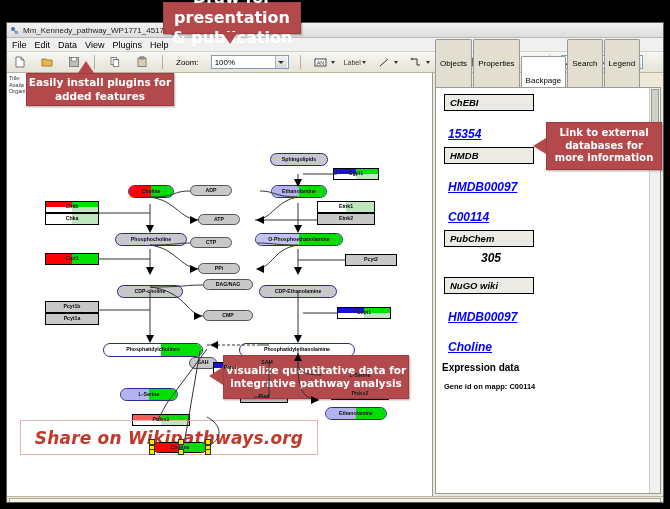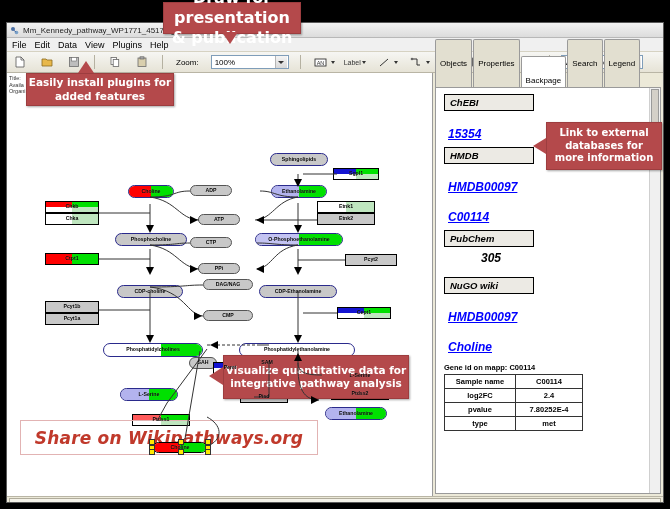--- a/index.html
+++ b/index.html
@@ -542,42 +542,23 @@
 
         <div class="dbsection">
           <div class="dbhead">NuGO wiki</div>
           <a class="dblink" href="#">HMDB00097</a>
         </div>
 
         <div class="dbsection">
           <a class="dblink" href="#">Choline</a>
         </div>
 
+        <div class="exprtitle">Expression data</div>
         <div class="geneid">Gene id on mapp: C00114</div>
 
-        <table class="exp">
-          <tbody>
-              <tr>
-            <td class="k">Sample name</td>
-            <td class="v">C00114</td>
-          </tr>
-          <tr>
-            <td class="k">log2FC</td>
-            <td class="v">2.4</td>
-          </tr>
-          <tr>
-            <td class="k">pvalue</td>
-            <td class="v">7.80252E-4</td>
-          </tr>
-          <tr>
-            <td class="k">type</td>
-            <td class="v">met</td>
-          </tr>
-        </tbody>
-          </table>
 
         <div class="scrollcol">
           <div class="scrollthumb"></div>
         </div>
       </div>
     </div>
   </div>
 
   <div class="statusbar">
     <div class="statusinner">| Gene database: ...m_Derby_20120602.bridge | Metabolite database: ...tabolites_111203.bridge | Dataset: ...wnloads\trans-meta.pgex</div>

